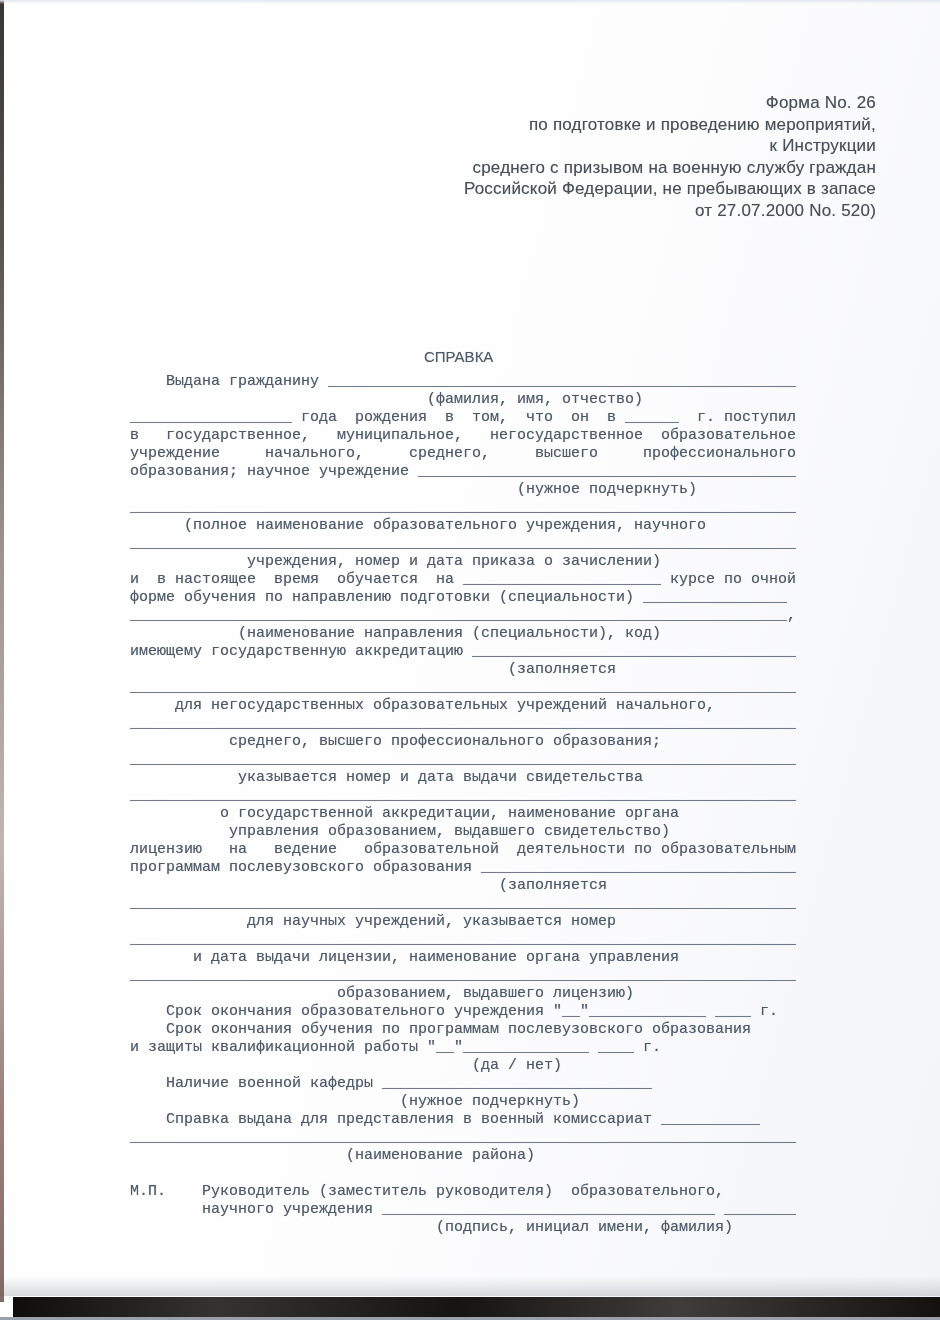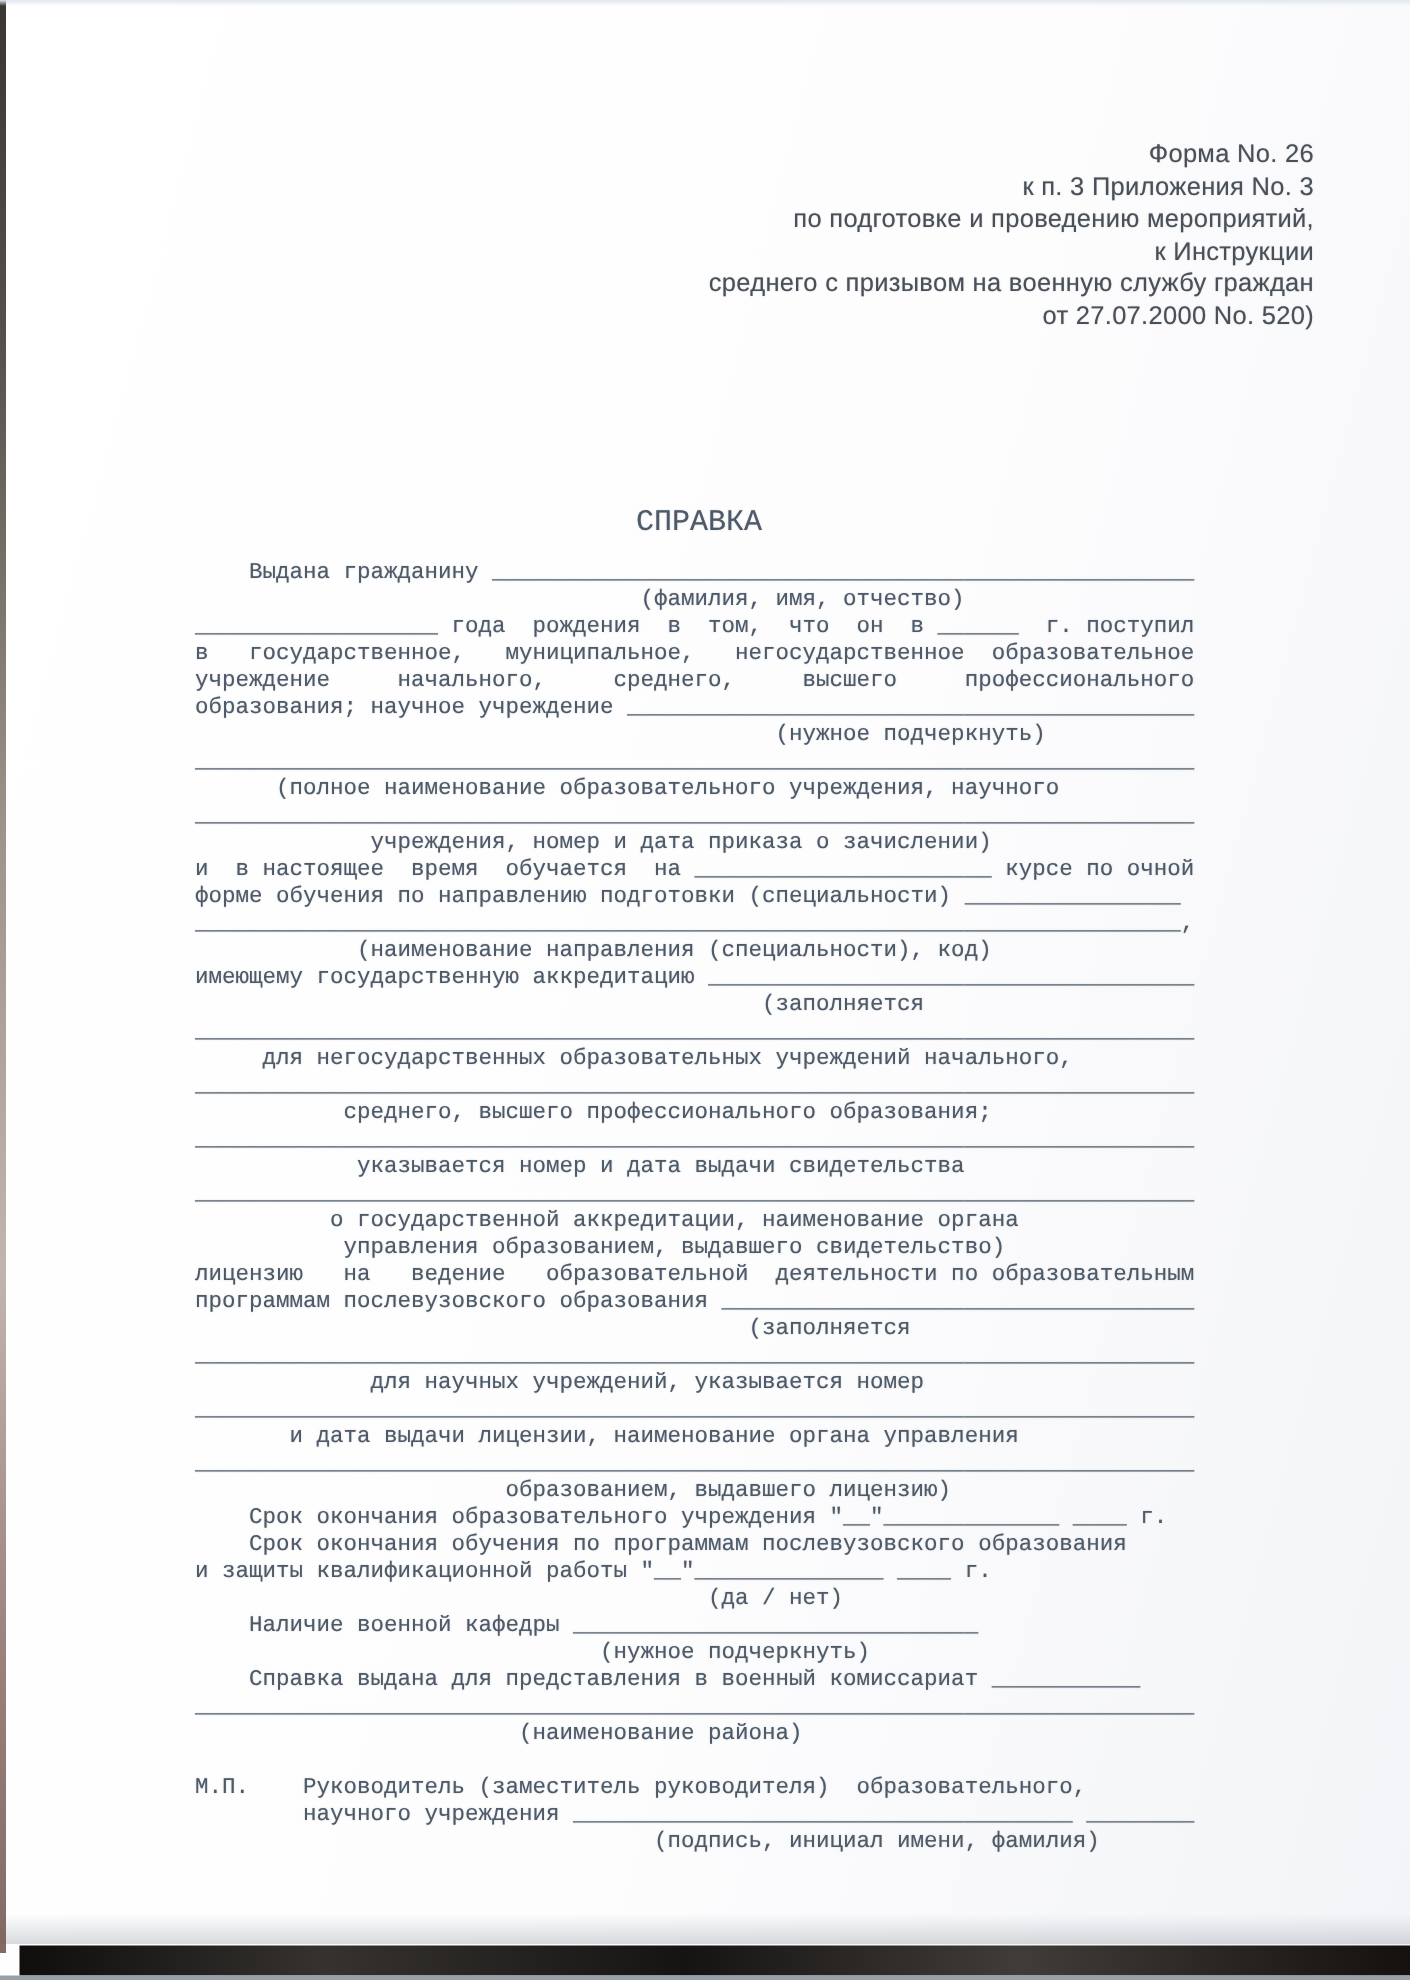--- a/index.html
+++ b/index.html
@@ -43,47 +43,47 @@
     position:absolute;top:92px;right:64px;
     text-align:right;
     font-family:"Liberation Sans",sans-serif;
     font-size:17px;line-height:21.5px;
     color:var(--header-ink);
     letter-spacing:.2px;
     text-shadow:0 0 .8px rgba(74,80,88,.45);
   }
   
   .title{
-    position:absolute;left:424px;top:337px;
-    font-family:Liberation Mono, monospace;
-    font-size:20px;color:var(--ink);
+    position:absolute;left:424px;top:348px;
+    font-family:Liberation Sans, sans-serif;
+    font-size:15px;color:var(--ink);
     text-shadow:0 0 .8px rgba(78,90,104,.5);
     white-space:pre;
   }
   .form{
     position:absolute;left:130px;top:373px;
     font-family:"Liberation Mono","DejaVu Sans Mono",monospace;
     font-size:15px;line-height:18px;
     color:var(--ink);
     white-space:pre;
     text-shadow:0 0 .8px rgba(78,90,104,.5);
   }
   .tline{height:18px;}
   .hline{height:21.5px;}
 </style>
 </head>
 <body>
 
 <div class="page">
   <div id="header-block" class="header">
       <div class="hline">Форма No. 26</div>
-      <div class="hline">к п. 3 Приложения No. 3</div>
       <div class="hline">по подготовке и проведению мероприятий,</div>
       <div class="hline">к Инструкции</div>
       <div class="hline">среднего с призывом на военную службу граждан</div>
+      <div class="hline">Российской Федерации, не пребывающих в запасе</div>
       <div class="hline">от 27.07.2000 No. 520)</div>
     </div>
   <div class="title">СПРАВКА</div>
   <div id="form-body" class="form"><div class="tline">    Выдана гражданину ____________________________________________________</div><div class="tline">                                 (фамилия, имя, отчество)</div><div class="tline">__________________ года  рождения  в  том,  что  он  в ______  г. поступил</div><div class="tline">в   государственное,   муниципальное,   негосударственное  образовательное</div><div class="tline">учреждение     начального,     среднего,     высшего     профессионального</div><div class="tline">образования; научное учреждение __________________________________________</div><div class="tline">                                           (нужное подчеркнуть)</div><div class="tline">__________________________________________________________________________</div><div class="tline">      (полное наименование образовательного учреждения, научного</div><div class="tline">__________________________________________________________________________</div><div class="tline">             учреждения, номер и дата приказа о зачислении)</div><div class="tline">и  в настоящее  время  обучается  на ______________________ курсе по очной</div><div class="tline">форме обучения по направлению подготовки (специальности) ________________</div><div class="tline">_________________________________________________________________________,</div><div class="tline">            (наименование направления (специальности), код)</div><div class="tline">имеющему государственную аккредитацию ____________________________________</div><div class="tline">                                          (заполняется</div><div class="tline">__________________________________________________________________________</div><div class="tline">     для негосударственных образовательных учреждений начального,</div><div class="tline">__________________________________________________________________________</div><div class="tline">           среднего, высшего профессионального образования;</div><div class="tline">__________________________________________________________________________</div><div class="tline">            указывается номер и дата выдачи свидетельства</div><div class="tline">__________________________________________________________________________</div><div class="tline">          о государственной аккредитации, наименование органа</div><div class="tline">           управления образованием, выдавшего свидетельство)</div><div class="tline">лицензию   на   ведение   образовательной  деятельности по образовательным</div><div class="tline">программам послевузовского образования ___________________________________</div><div class="tline">                                         (заполняется</div><div class="tline">__________________________________________________________________________</div><div class="tline">             для научных учреждений, указывается номер</div><div class="tline">__________________________________________________________________________</div><div class="tline">       и дата выдачи лицензии, наименование органа управления</div><div class="tline">__________________________________________________________________________</div><div class="tline">                       образованием, выдавшего лицензию)</div><div class="tline">    Срок окончания образовательного учреждения "__"_____________ ____ г.</div><div class="tline">    Срок окончания обучения по программам послевузовского образования</div><div class="tline">и защиты квалификационной работы "__"______________ ____ г.</div><div class="tline">                                      (да / нет)</div><div class="tline">    Наличие военной кафедры ______________________________</div><div class="tline">                              (нужное подчеркнуть)</div><div class="tline">    Справка выдана для представления в военный комиссариат ___________</div><div class="tline">__________________________________________________________________________</div><div class="tline">                        (наименование района)</div><div class="tline">&nbsp;</div><div class="tline">М.П.    Руководитель (заместитель руководителя)  образовательного,</div><div class="tline">        научного учреждения _____________________________________ ________</div><div class="tline">                                  (подпись, инициал имени, фамилия)</div></div>
 
   <div class="shadow-bottom"></div>
   <div class="band-bottom"></div>
   <div class="band-under"></div>
   <div class="edge-left"></div>
   <div class="edge-top"></div>

